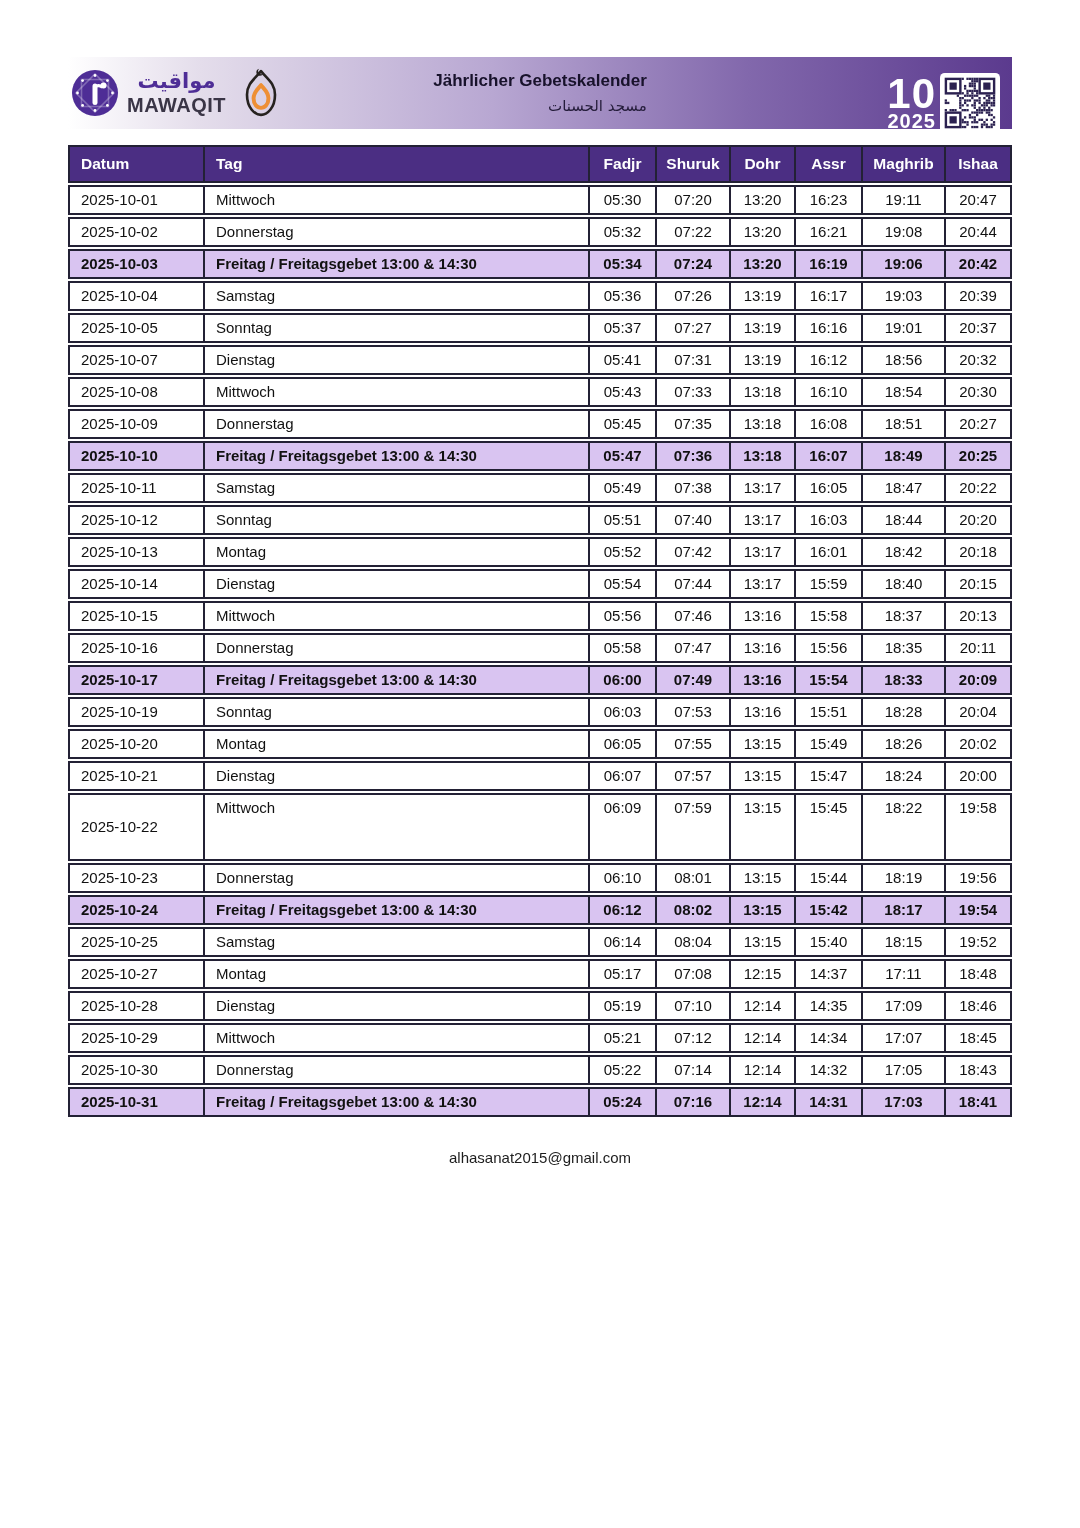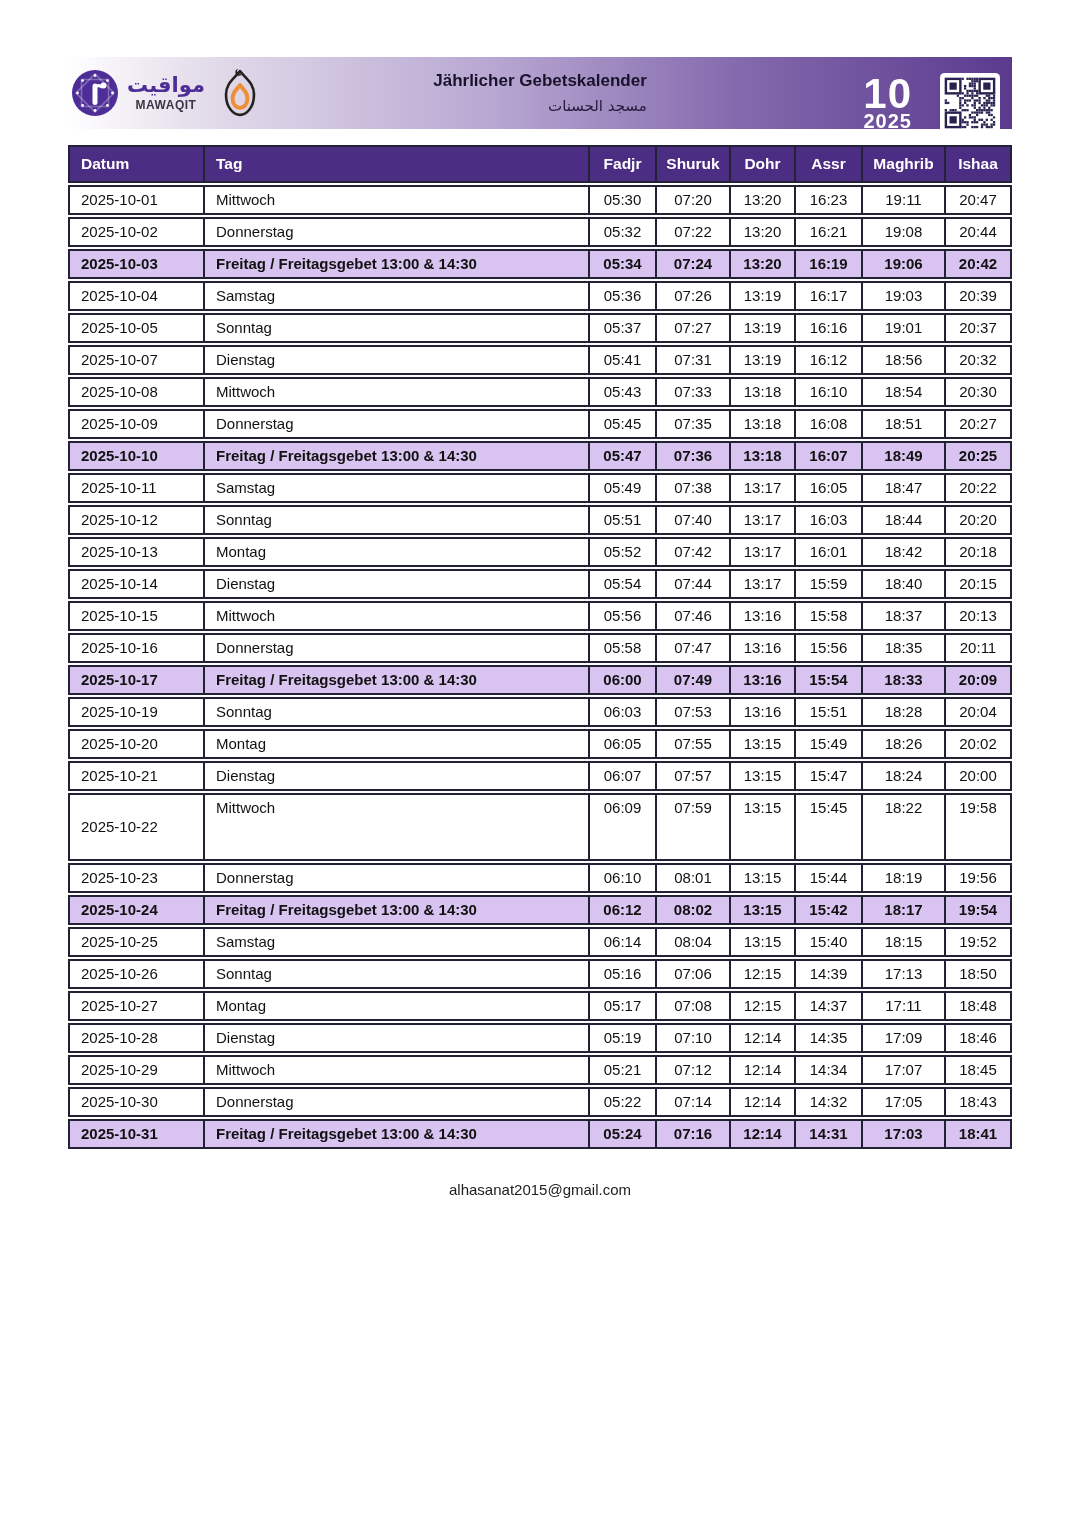--- a/index.html
+++ b/index.html
@@ -29,32 +29,32 @@
     padding:0 12px 0 4px;
   }
   .band-left{display:flex;align-items:center;gap:14px;}
   .brand{display:flex;align-items:center;gap:9px;}
   .brand-words{display:flex;flex-direction:column;align-items:center;line-height:1;}
   .brand-arabic{
     font-family:"DejaVu Sans", sans-serif;
     color:#4e2d96;font-size:21px;font-weight:bold;direction:rtl;
   }
   .brand-latin{
-    color:#3a3546;font-size:12px;font-weight:bold;letter-spacing:.5px;margin-top:3px;
+    color:#3a3546;font-size:20px;font-weight:bold;letter-spacing:.5px;margin-top:3px;
   }
   .title-block{
     position:absolute;left:50%;top:50%;transform:translate(-50%,-50%);
     text-align:right;white-space:nowrap;
   }
   .title{font-size:17px;font-weight:bold;color:#18122b;}
   .subtitle{
     font-family:"DejaVu Sans", sans-serif;
     font-size:15px;color:#241c3a;margin-top:6px;direction:rtl;
   }
-  .band-right{display:flex;align-items:center;gap:28px;margin-top:20px;}
+  .band-right{display:flex;align-items:center;gap:4px;margin-top:20px;}
   .month-block{text-align:center;color:#fff;line-height:.85;}
   .month-number{font-size:42px;font-weight:bold;letter-spacing:1px;}
   .month-year{font-size:20px;font-weight:bold;margin-top:2px;letter-spacing:1px;}
   .qr-box{display:block;}
 
   
   .calendar-wrap{margin-top:14px;}
   table{
     border-collapse:separate;border-spacing:0 2px;
     width:944px;table-layout:fixed;
@@ -541,30 +541,20 @@
             <td class="left">2025-10-25</td>
             <td class="left">Samstag</td>
             <td>06:14</td>
             <td>08:04</td>
             <td>13:15</td>
             <td>15:40</td>
             <td>18:15</td>
             <td>19:52</td>
           </tr>
           <tr>
-            <td class="left">2025-10-26</td>
-            <td class="left">Sonntag</td>
-            <td>05:16</td>
-            <td>07:06</td>
-            <td>12:15</td>
-            <td>14:39</td>
-            <td>17:13</td>
-            <td>18:50</td>
-          </tr>
-          <tr>
             <td class="left">2025-10-27</td>
             <td class="left">Montag</td>
             <td>05:17</td>
             <td>07:08</td>
             <td>12:15</td>
             <td>14:37</td>
             <td>17:11</td>
             <td>18:48</td>
           </tr>
           <tr>

